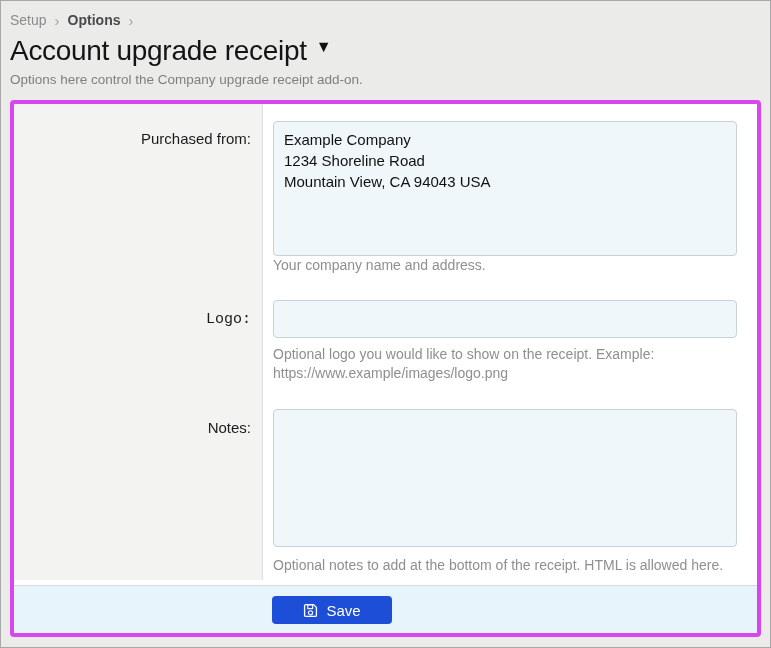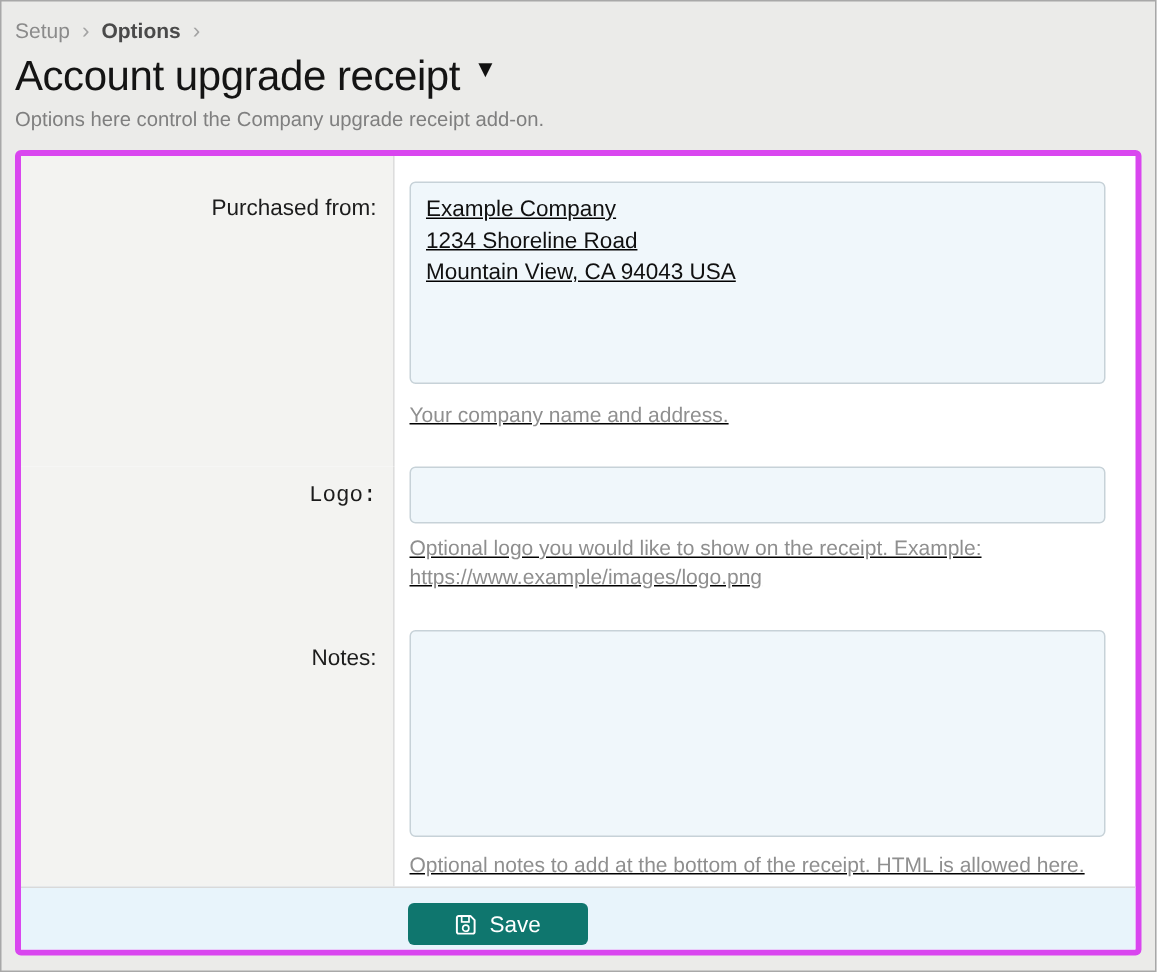--- a/index.html
+++ b/index.html
@@ -38,38 +38,38 @@
   }
   .form-body { flex:1; display:flex; flex-direction:column; }
   .form-row { display:flex; }
   .label-cell {
     flex:0 0 249px; width:249px;
     background:#f3f3f1;
     border-right:1px solid #dddddd;
     text-align:right; padding-right:11px;
     font-size:15px; color:#1c1c1c; line-height:19px;
   }
-  .field-cell { flex:1; padding-left:10px; padding-right:20px;text-decoration:underline; }
+  .field-cell { flex:1; padding-left:10px; padding-right:20px; }
 
   textarea, input[type=text] {
     width:100%; display:block;
     background:#f0f7fb;
     border:1px solid #c7d2d8;
     border-radius:4px;
     font-family:"Liberation Sans", sans-serif;
     font-size:15px; line-height:21px; color:#111;
     padding:7px 10px;
     resize:none; outline:none;
   }
   .help { font-size:14px; color:#8f8f8f; line-height:19px; }
 
   .row-purchased .label-cell { padding-top:25px; }
   .row-purchased .field-cell { padding-top:17px; padding-bottom:25px; }
   .row-purchased textarea   { height:135px; }
-  .row-purchased .help      { margin-top:11px; }
+  .row-purchased .help      { }
 
   .row-logo .label-cell { padding-top:10px;font-family:Liberation Mono, monospace; }
   .row-logo .field-cell { padding-bottom:26px; }
   .row-logo input       { height:38px; }
   .row-logo .help       { margin-top:7px; }
 
   .row-notes .label-cell { padding-top:9px; }
   .row-notes .field-cell { padding-bottom:5px; }
   .row-notes textarea    { height:138px; }
   .row-notes .help       { margin-top:9px; }
@@ -77,21 +77,21 @@
   
   .footer {
     background:#e8f4fb;
     border-top:1px solid #d9d9d9;
     height:48px; flex:0 0 48px;
     padding:10px 0 0 258px;
   }
   .save-btn {
     display:inline-flex; align-items:center; justify-content:center; gap:8px;
     min-width:120px; height:28px; padding:0 14px;
-    background:#0f766e; color:#ffffff;
+    background:#1d4ed8; color:#ffffff;
     border:none; border-radius:4px;
     font-family:"Liberation Sans", sans-serif; font-size:15px;
     cursor:pointer;
   }
   .save-icon-svg { display:block; }
 </style>
 </head>
 <body>
 
 <div class="header">

